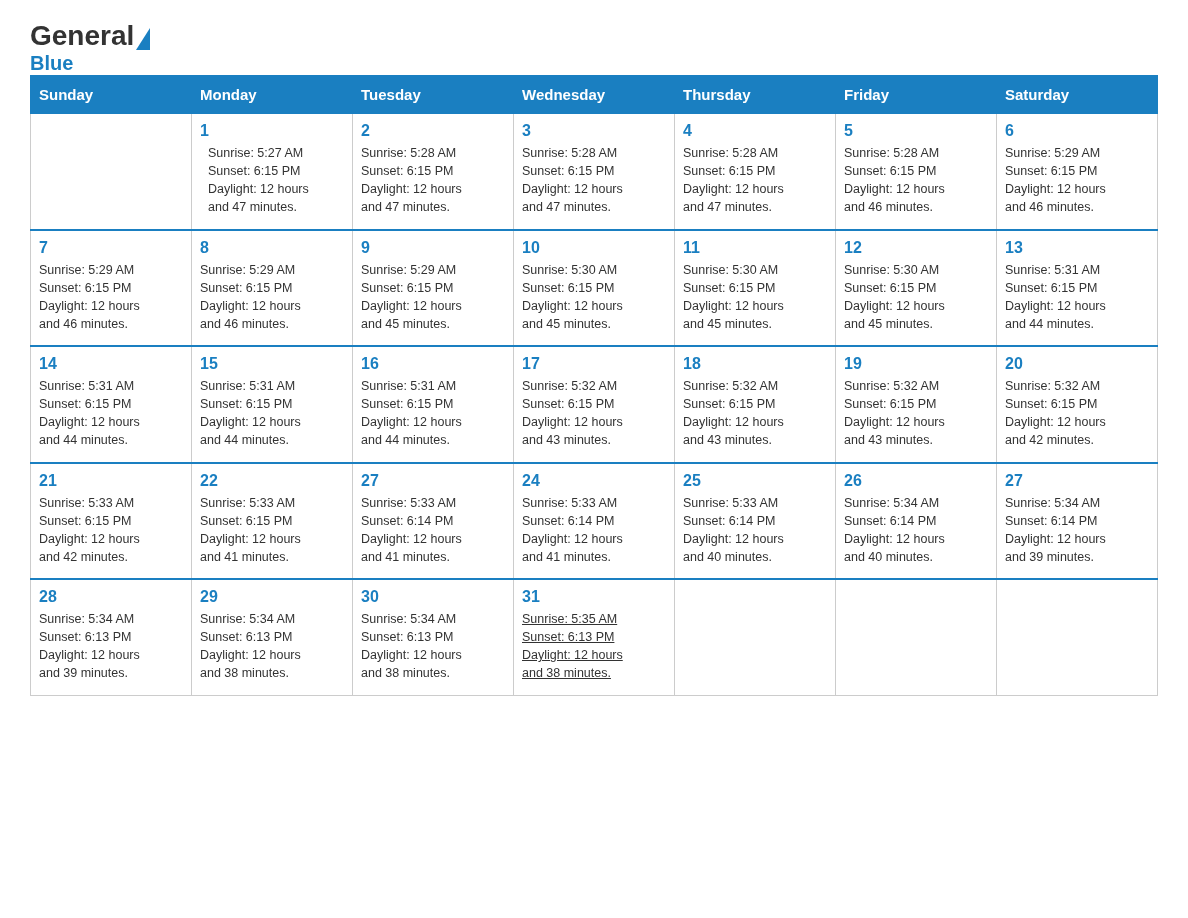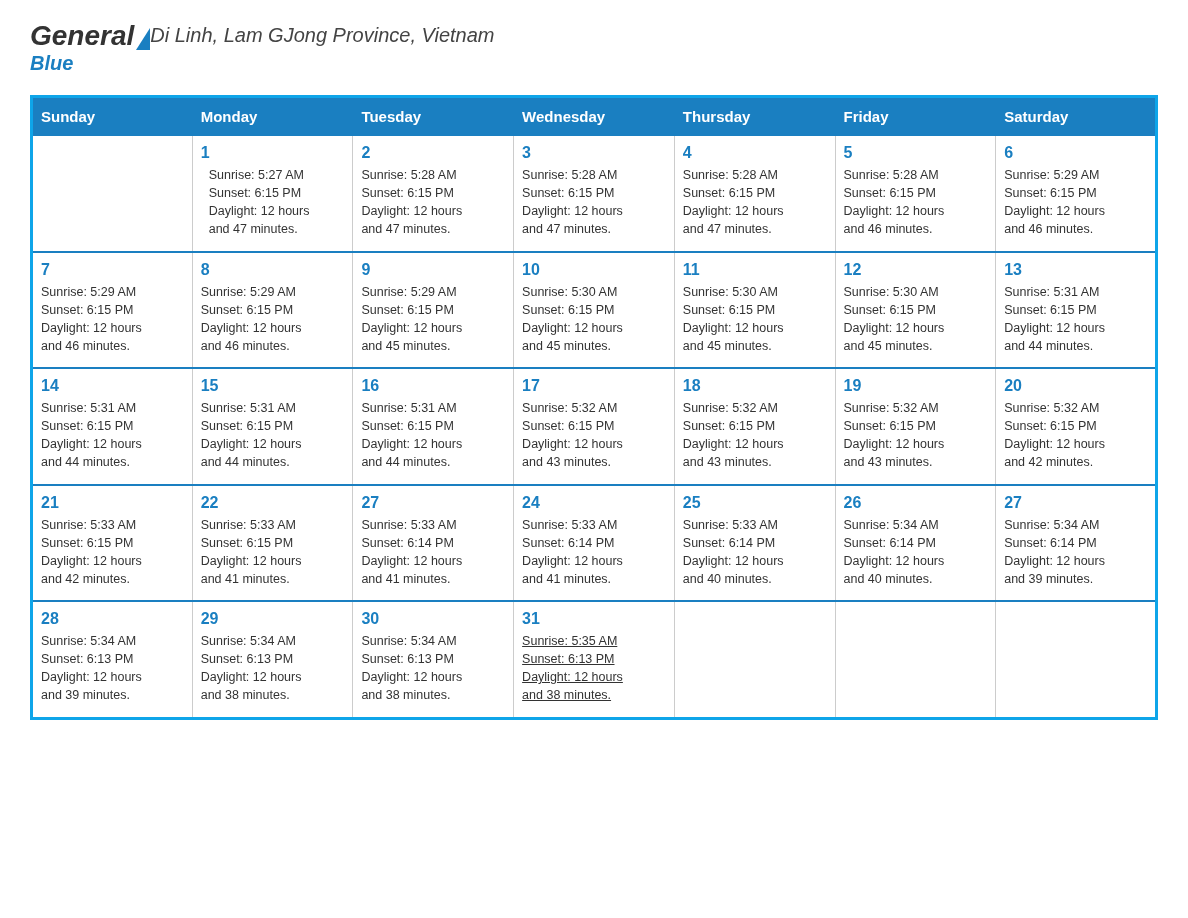--- a/index.html
+++ b/index.html
@@ -5,23 +5,22 @@
     * { box-sizing: border-box; margin: 0; padding: 0; }
     body {
       font-family: Arial, Helvetica, sans-serif;
       background: #ffffff;
       width: 1188px;
       min-height: 918px;
       padding: 20px 30px;
     }
     .header {
       display: flex;
+      justify-content: space-between;
       align-items: flex-start;
-      margin-bottom: 20px;
-      font-style: italic;
     }
     .logo {
       display: flex;
       align-items: center;
       gap: 0px;
     }
     .logo-text-general {
       font-size: 28px;
       font-weight: bold;
       color: #333;
@@ -58,21 +57,21 @@
       line-height: 1.1;
     }
     .location-title {
       font-size: 20px;
       color: #444;
       margin-top: 4px;
     }
     .calendar-table {
       width: 100%;
       border-collapse: collapse;
-      border: 3px solid #0ea5e9;
+      border: 1px solid #0ea5e9;
     }
     .calendar-table th {
       background-color: #1a7fc1;
       color: #ffffff;
       font-size: 15px;
       font-weight: bold;
       padding: 10px 8px;
       text-align: left;
       border: 1px solid #1a7fc1;
     }
@@ -112,21 +111,20 @@
   <div class="logo">
     <div class="logo-block">
       <div class="logo-line1">
         <span class="logo-text-general">General</span>
         <div class="logo-triangle"></div>
       </div>
       <span class="logo-text-blue">Blue</span>
     </div>
   </div>
   <div class="title-block">
-    <div class="location-title">Di Linh, Lam GJong Province, Vietnam</div>
   </div>
 </div>
 
 <table class="calendar-table">
   <thead>
     <tr>
     <th>Sunday</th>
         <th>Monday</th>
         <th>Tuesday</th>
         <th>Wednesday</th>

